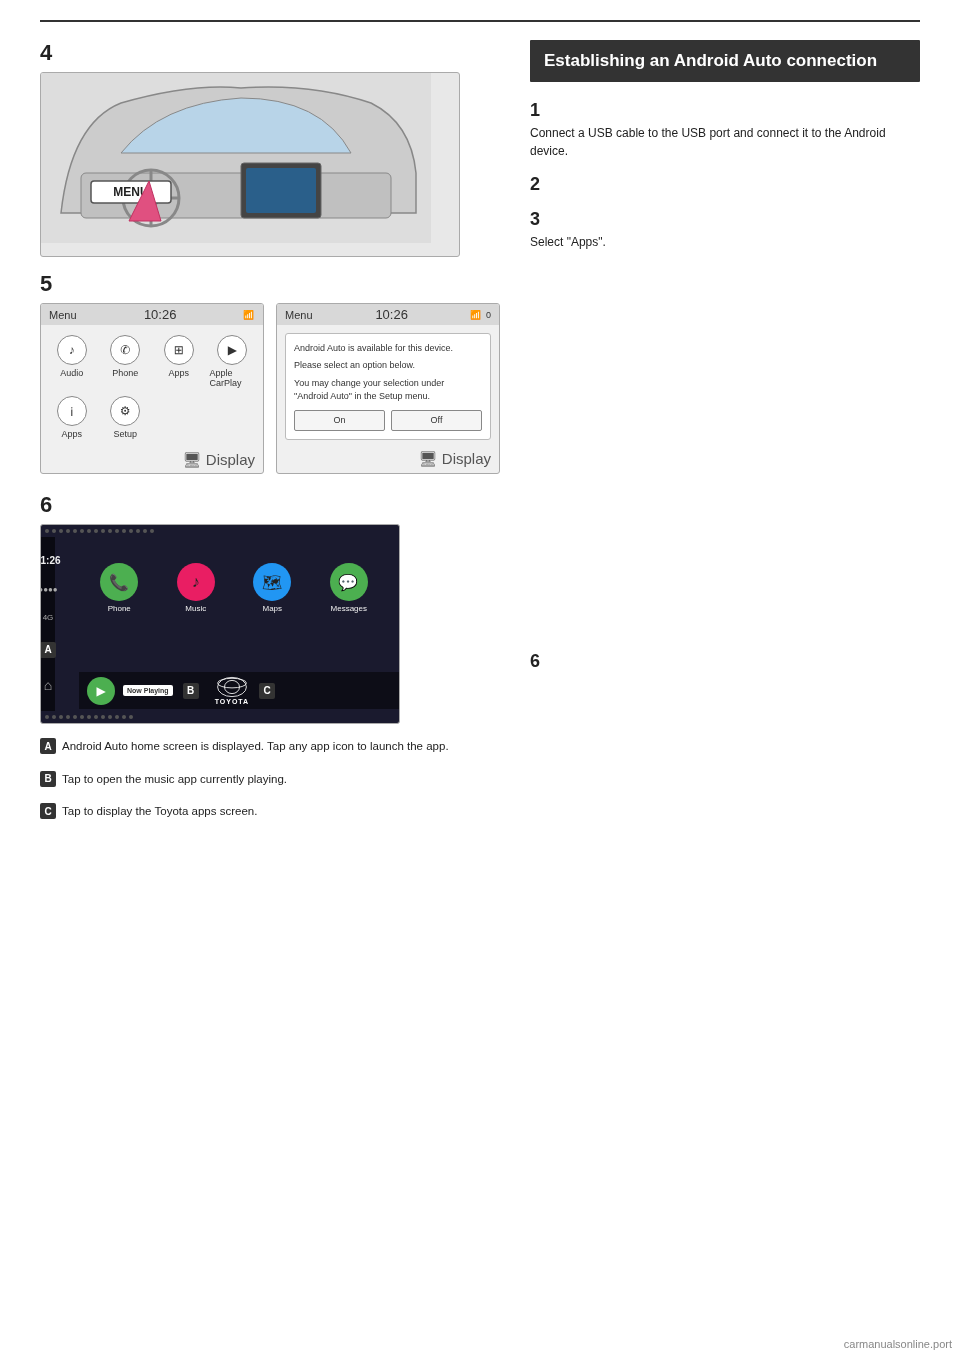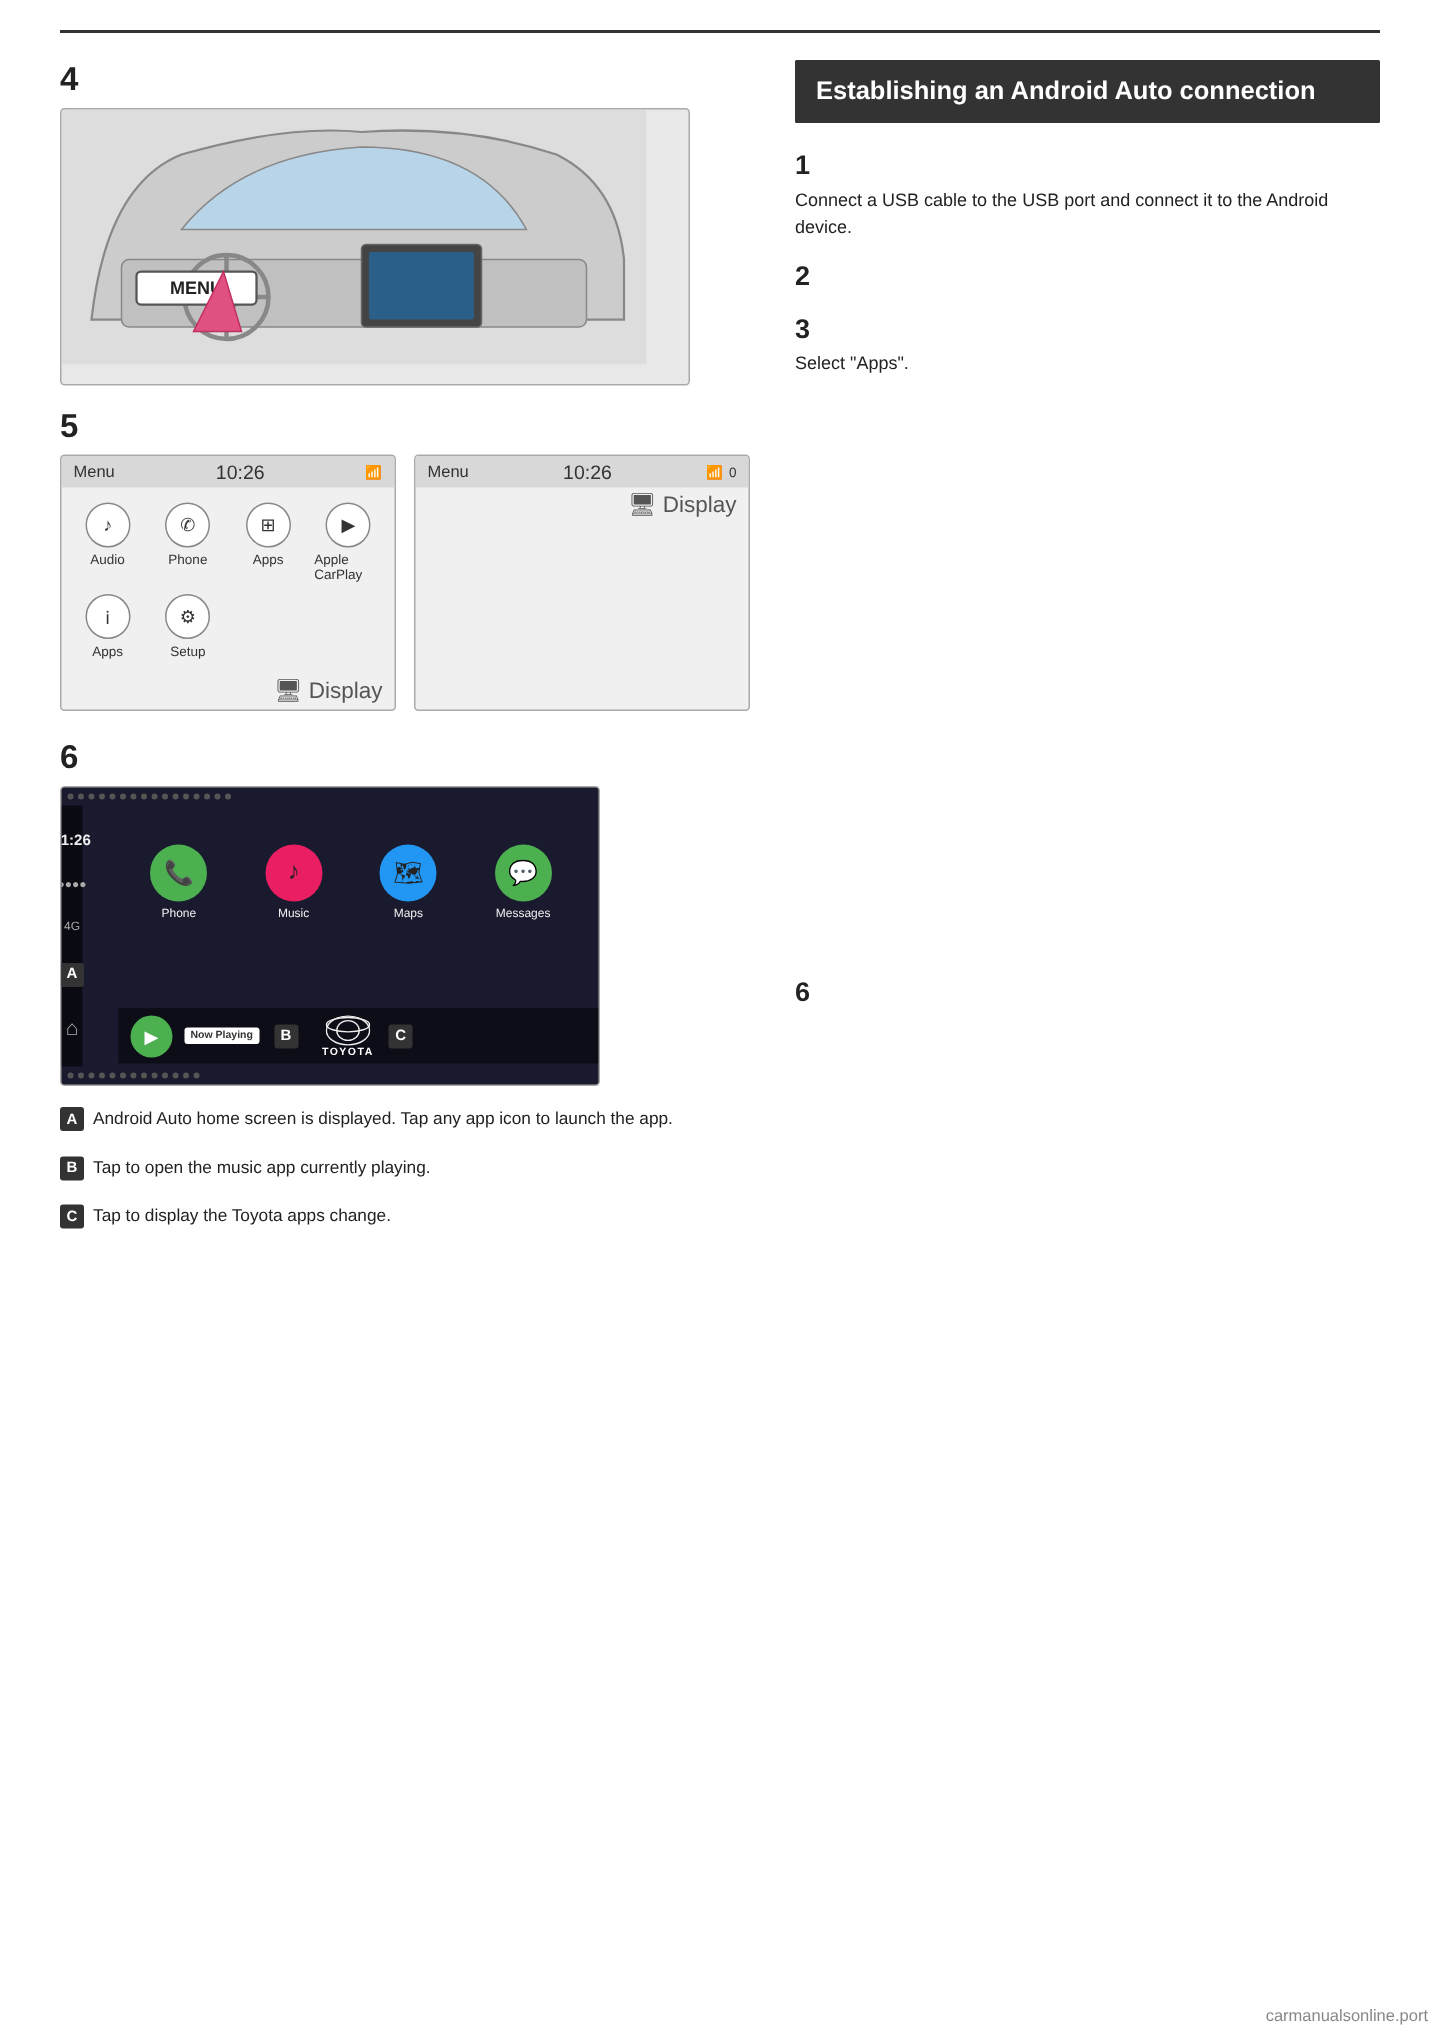--- a/index.html
+++ b/index.html
@@ -459,20 +459,30 @@
 
           <div class="screen-box">
             <div class="screen-header">
               <span>Menu</span>
               <span class="time">10:26</span>
               <div class="icons-right">
                 <span>📶</span>
                 <span>0</span>
               </div>
             </div>
+            <div class="dialog-box">
+              <p style="margin-bottom:4px;">Android Auto is available for this device.</p>
+              <p style="margin-bottom:6px;">Please select an option below.</p>
+              <p>You may change your selection under</p>
+              <p style="margin-bottom:6px;">"Android Auto" in the Setup menu.</p>
+              <div class="dialog-buttons">
+                <div class="dialog-btn">On</div>
+                <div class="dialog-btn">Off</div>
+              </div>
+            </div>
             <div class="menu-display-label">
               <span>🖥</span>
               <span>Display</span>
             </div>
           </div>
 
         </div>
       </div>
 
       <div class="section-6">
@@ -572,21 +582,21 @@
         <span class="annot-text">Android Auto home screen is displayed. Tap any app icon to launch the app.</span>
       </div>
 
       <div class="annot-row" style="margin-top:16px;">
         <span class="badge-label">B</span>
         <span class="annot-text">Tap to open the music app currently playing.</span>
       </div>
 
       <div class="annot-row" style="margin-top:16px;">
         <span class="badge-label">C</span>
-        <span class="annot-text">Tap to display the Toyota apps change.</span>
+        <span class="annot-text">Tap to display the Toyota apps screen.</span>
       </div>
 
     </div>
 
     <div class="right-col">
 
       <div class="heading-box">Establishing an Android Auto connection</div>
 
       <div class="right-step">
         <span class="right-step-num">1</span>

